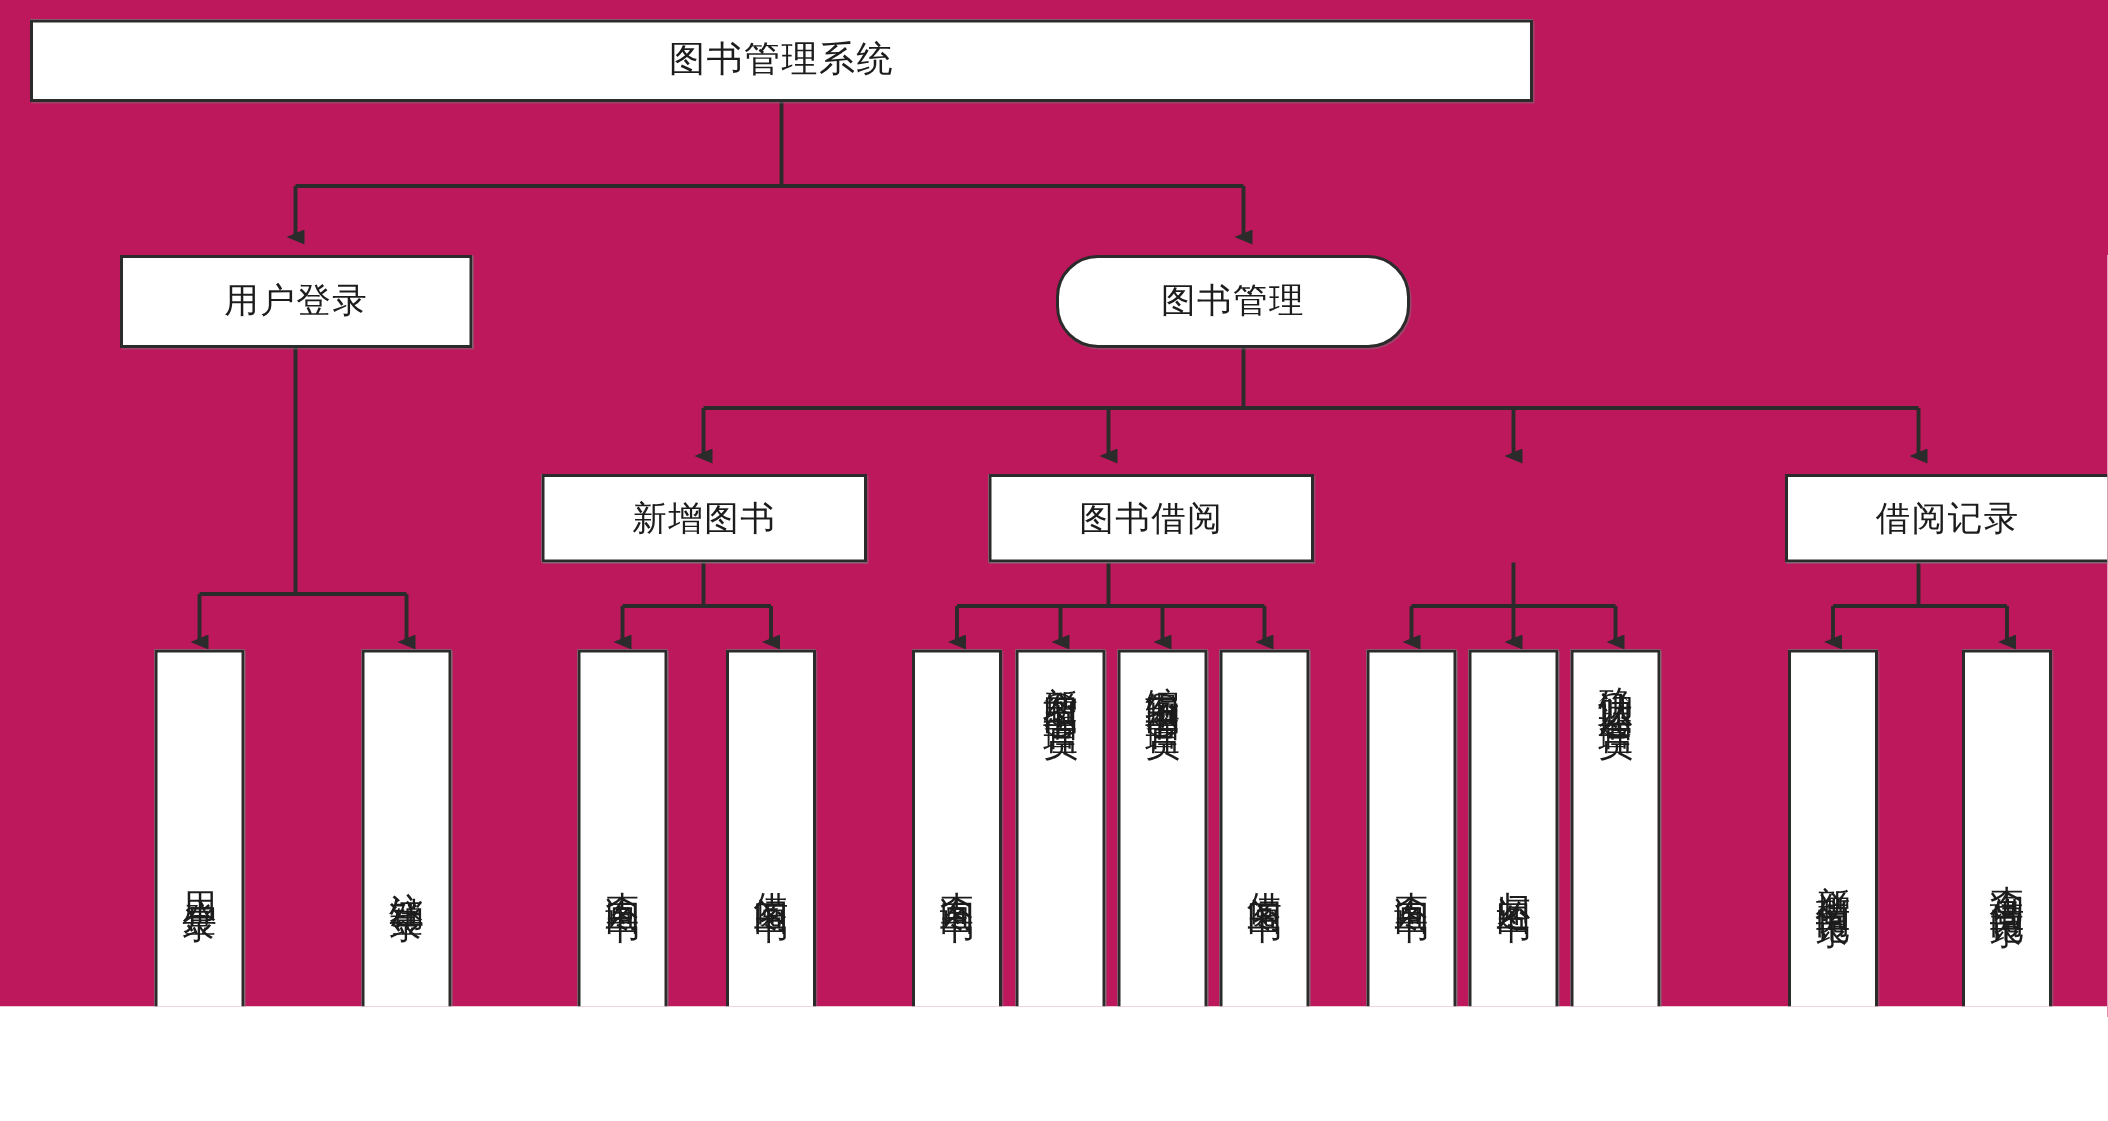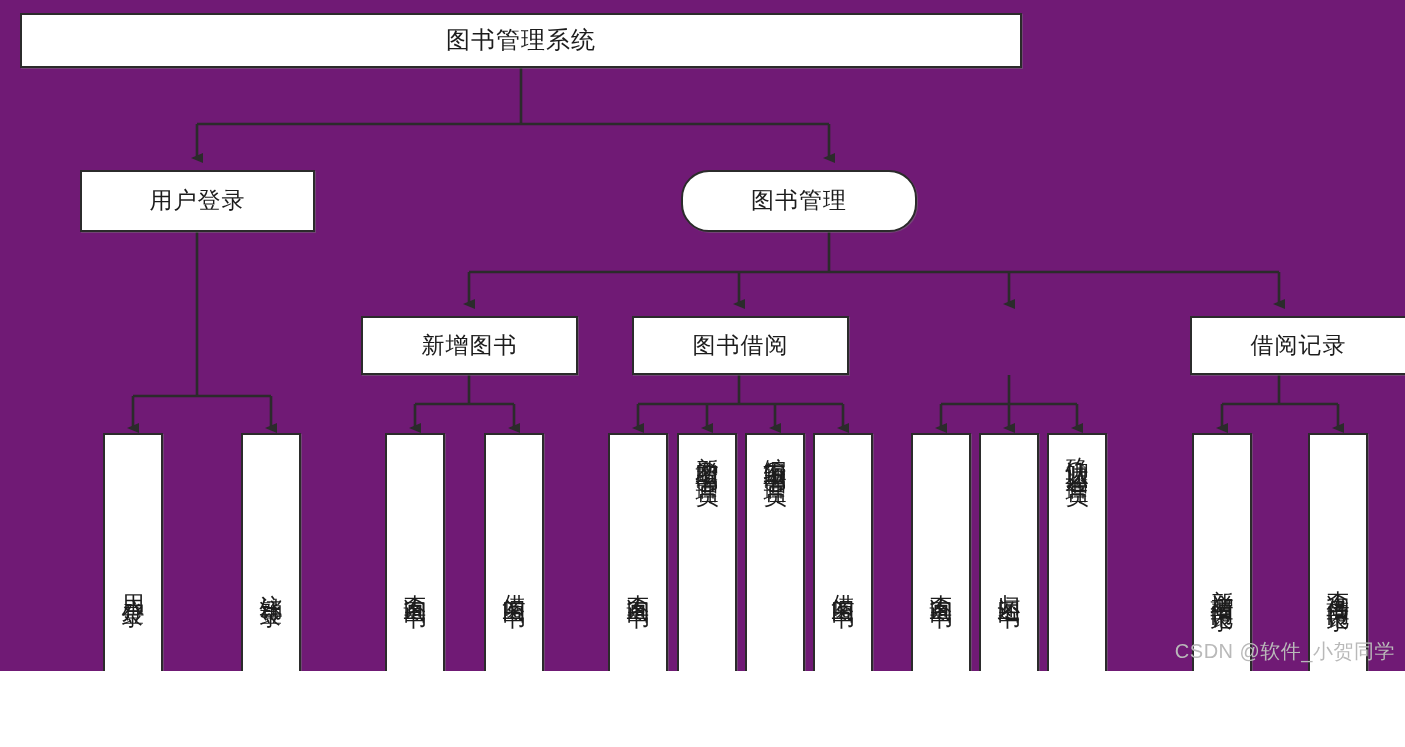--- a/index.html
+++ b/index.html
@@ -8,21 +8,21 @@
     padding: 0;
     background: #ffffff;
   }
   body {
     font-family: "Liberation Sans", "DejaVu Sans", sans-serif;
   }
   #canvas {
     position: relative;
     width: 1405px;
     height: 671px;
-    background: #701a75;
+    background: #be185d;
     overflow: hidden;
   }
   .node {
     position: absolute;
     box-sizing: border-box;
     border: 2px solid #2b2b2b;
     background: #ffffff;
     display: flex;
     align-items: center;
     justify-content: center;
@@ -131,28 +131,28 @@
     </g>
   </svg>
 
   <div class="node h-node root" style="left:20px; top:13px; width:1002px; height:55px;">
     <span>图书管理系统</span>
   </div>
 
   <div class="node h-node" style="left:80px; top:170px; width:235px; height:62px;">
     <span>用户登录</span>
   </div>
-  <div class="node h-node" style="left:681px; top:170px; width:236px; height:62px;border-radius:28px;">
+  <div class="node h-node" style="left:704px; top:170px; width:236px; height:62px;border-radius:28px;">
     <span>图书管理</span>
   </div>
 
   <div class="node h-node" style="left:361px; top:316px; width:217px; height:59px;">
     <span>新增图书</span>
   </div>
-  <div class="node h-node" style="left:632px; top:316px; width:217px; height:59px;">
+  <div class="node h-node" style="left:659px; top:316px; width:217px; height:59px;">
     <span>图书借阅</span>
   </div>
   <div class="node h-node" style="left:1171px; top:316px; width:217px; height:59px;margin-left:19px;">
     <span>借阅记录</span>
   </div>
 
   <div class="node v-node mid" style="left:103px; top:433px; width:60px; height:301px;">
     <span class="v-text">用户登录</span>
   </div>
   <div class="node v-node mid" style="left:241px; top:433px; width:60px; height:301px;">
@@ -189,15 +189,14 @@
     <span class="v-text">确认归还（管理员）</span>
   </div>
 
   <div class="node v-node mid" style="left:1192px; top:433px; width:60px; height:301px;">
     <span class="v-text">新增借阅记录</span>
   </div>
   <div class="node v-node mid" style="left:1308px; top:433px; width:60px; height:301px;">
     <span class="v-text">查询借阅记录</span>
   </div>
 
-  <div class="watermark">CSDN @软件_小贺同学</div>
 
 </div>
 
 </body></html>

